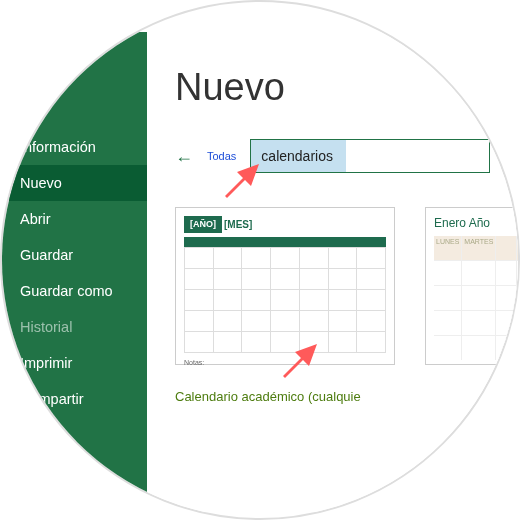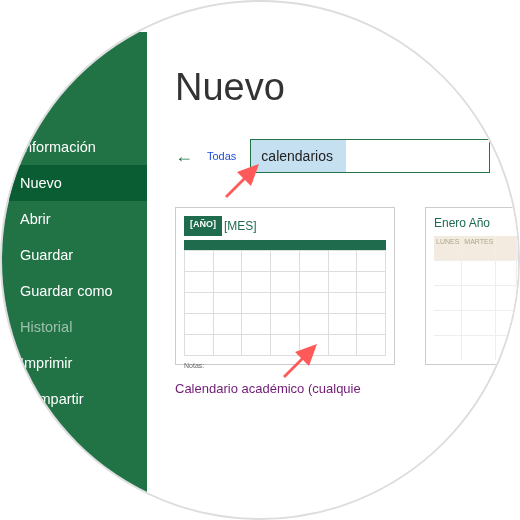--- a/index.html
+++ b/index.html
@@ -47,42 +47,42 @@
   .template { width: 220px; }
   .thumb {
     width: 220px; height: 158px; border: 1px solid #ccc; background: #fff;
     position: relative; cursor: pointer; padding: 8px;
   }
   .thumb-header { display: flex; margin-bottom: 4px; }
   .year-tag {
     background: #1e6b4e; color: #fff; font-size: 9px; font-weight: bold;
     padding: 3px 6px;
   }
-  .month-tag { color: #1e6b4e; font-size: 12px; font-weight: normal; padding: 3px 2px; text-align: right; }
+  .month-tag { color: #1e6b4e; font-size: 10px; font-weight: bold; padding: 3px 2px; text-align: right; }
   .week-header {
     display: grid; grid-template-columns: repeat(7, 1fr);
     background: #1e6b4e; height: 10px; gap: 1px;
   }
   .week-header div { background: #1e6b4e; }
   .cal-grid {
     display: grid; grid-template-columns: repeat(7, 1fr);
     grid-template-rows: repeat(5, 20px); gap: 1px; background: #ddd;
     border: 1px solid #ddd;
   }
   .cal-grid div { background: #fff; font-size: 6px; color: #888; padding: 1px 2px; }
   .notes-row { margin-top: 6px; font-size: 7px; color: #666; }
   .thumb2-title { font-size: 12px; color: #1e6b4e; margin-bottom: 6px; }
   .thumb2-grid {
     display: grid; grid-template-columns: repeat(4, 1fr);
     grid-template-rows: repeat(5, 24px); gap: 1px; background: #eee;
   }
   .thumb2-grid div { background: #fff; }
   .thumb2-header { background: #f4ebe0 !important; font-size: 7px; color: #aa8; padding: 2px; }
   .template-name {
-    font-size: 13px; color: #701a75; margin-top: 16px;
+    font-size: 13px; color: #4d7c0f; margin-top: 24px;
   }
   .arrow-annotation {
     position: absolute; width: 40px; height: 40px; pointer-events: none;
   }
   .arrow-annotation svg { width: 100%; height: 100%; }
 </style>
 </head>
 <body>
 
 <div class="circle-mask">

